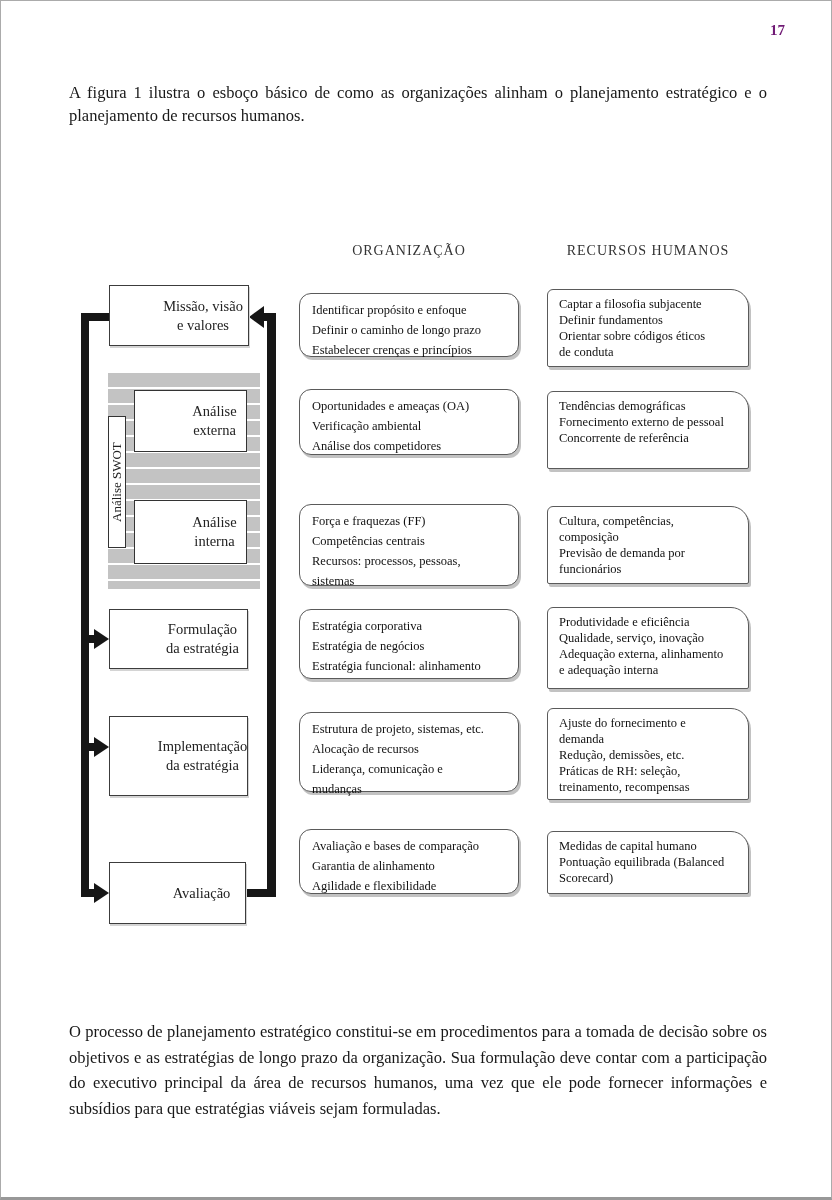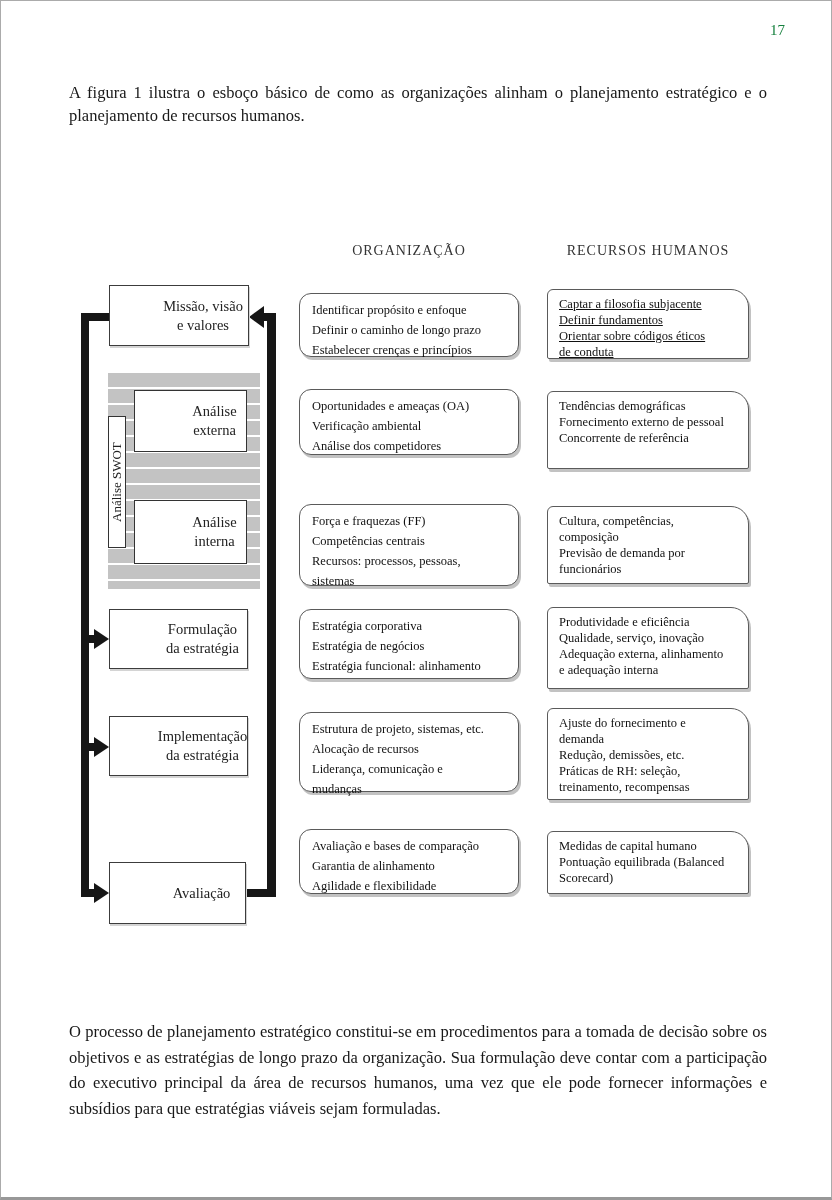--- a/index.html
+++ b/index.html
@@ -8,21 +8,21 @@
     background:#ffffff; box-sizing:border-box;
     border:1px solid #ababab; border-bottom:3px solid #989898;
     font-family:"Liberation Serif", serif; color:#1c1c1c;
     overflow:hidden;
   }
   .abs { position:absolute; }
   .pre { white-space:pre-line; }
 
   .header-title { top:22px; left:0; width:100%; text-align:center;
     font-size:15px; letter-spacing:.4px; color:#3a3a3a; }
-  .page-num { top:21px; right:46px; font-size:15px; font-weight:normal; color:#15803d; }
+  .page-num { top:21px; right:46px; font-size:15px; font-weight:bold; color:#701a75; }
 
   .intro { top:80px; left:68px; width:698px; font-size:16.5px; line-height:23px;
     text-align:justify; color:#181818; }
   .caption { top:160px; left:68px; width:720px; font-size:14.5px; color:#2a2a2a; }
 
   .colhead { top:242px; font-size:14px; letter-spacing:1px; color:#333;
     text-align:center; }
   .colhead.org { left:298px; width:220px; }
   .colhead.hr  { left:546px; width:202px; }
 
@@ -92,21 +92,21 @@
 
     <div class="abs flowbox pre" style="left:108px; top:284px; width:140px; height:61px;">Missão, visão
 e valores</div>
     <div class="abs flowbox swot-inner pre" style="left:133px; top:389px; width:113px; height:62px;">Análise
 externa</div>
     <div class="abs flowbox swot-inner pre" style="left:133px; top:499px; width:113px; height:64px;">Análise
 interna</div>
     <div class="abs swot-label">Análise SWOT</div>
     <div class="abs flowbox pre" style="left:108px; top:608px; width:139px; height:60px;">Formulação
 da estratégia</div>
-    <div class="abs flowbox pre" style="left:108px; top:715px; width:139px; height:60px;">Implementação
+    <div class="abs flowbox pre" style="left:108px; top:715px; width:139px; height:80px;">Implementação
 da estratégia</div>
     <div class="abs flowbox pre" style="left:108px; top:861px; width:137px; height:62px;">Avaliação</div>
 
     <div class="abs obox pre" style="top:292px; height:64px;">Identificar propósito e enfoque
 Definir o caminho de longo prazo
 Estabelecer crenças e princípios</div>
     <div class="abs obox pre" style="top:388px; height:66px;">Oportunidades e ameaças (OA)
 Verificação ambiental
 Análise dos competidores</div>
     <div class="abs obox pre" style="top:503px; height:82px;">Força e fraquezas (FF)
@@ -117,21 +117,21 @@
 Estratégia de negócios
 Estratégia funcional: alinhamento</div>
     <div class="abs obox pre" style="top:711px; height:80px;">Estrutura de projeto, sistemas, etc.
 Alocação de recursos
 Liderança, comunicação e
 mudanças</div>
     <div class="abs obox pre" style="top:828px; height:65px;">Avaliação e bases de comparação
 Garantia de alinhamento
 Agilidade e flexibilidade</div>
 
-    <div class="abs hbox pre" style="top:288px; height:70px;text-decoration:underline;">Captar a filosofia subjacente
+    <div class="abs hbox pre" style="top:288px; height:78px;">Captar a filosofia subjacente
 Definir fundamentos
 Orientar sobre códigos éticos
 de conduta</div>
     <div class="abs hbox pre" style="top:390px; height:78px;">Tendências demográficas
 Fornecimento externo de pessoal
 Concorrente de referência</div>
     <div class="abs hbox pre" style="top:505px; height:78px;">Cultura, competências,
 composição
 Previsão de demanda por
 funcionários</div>

